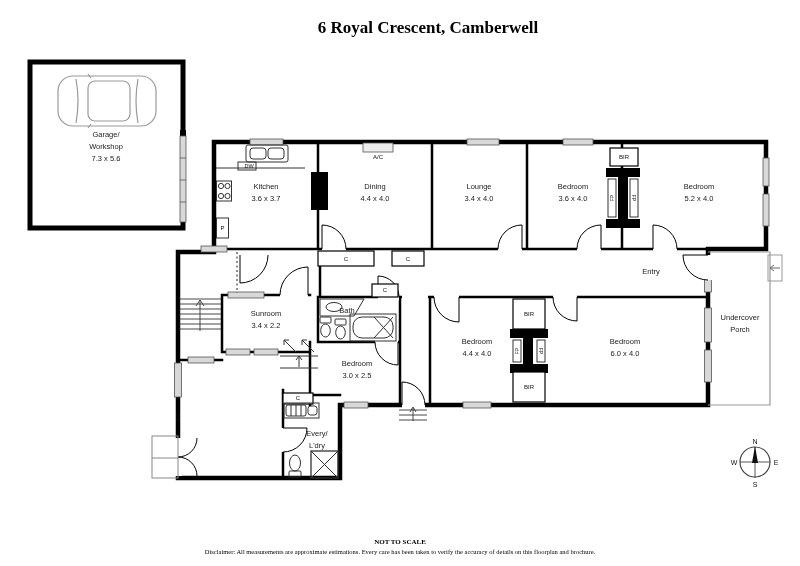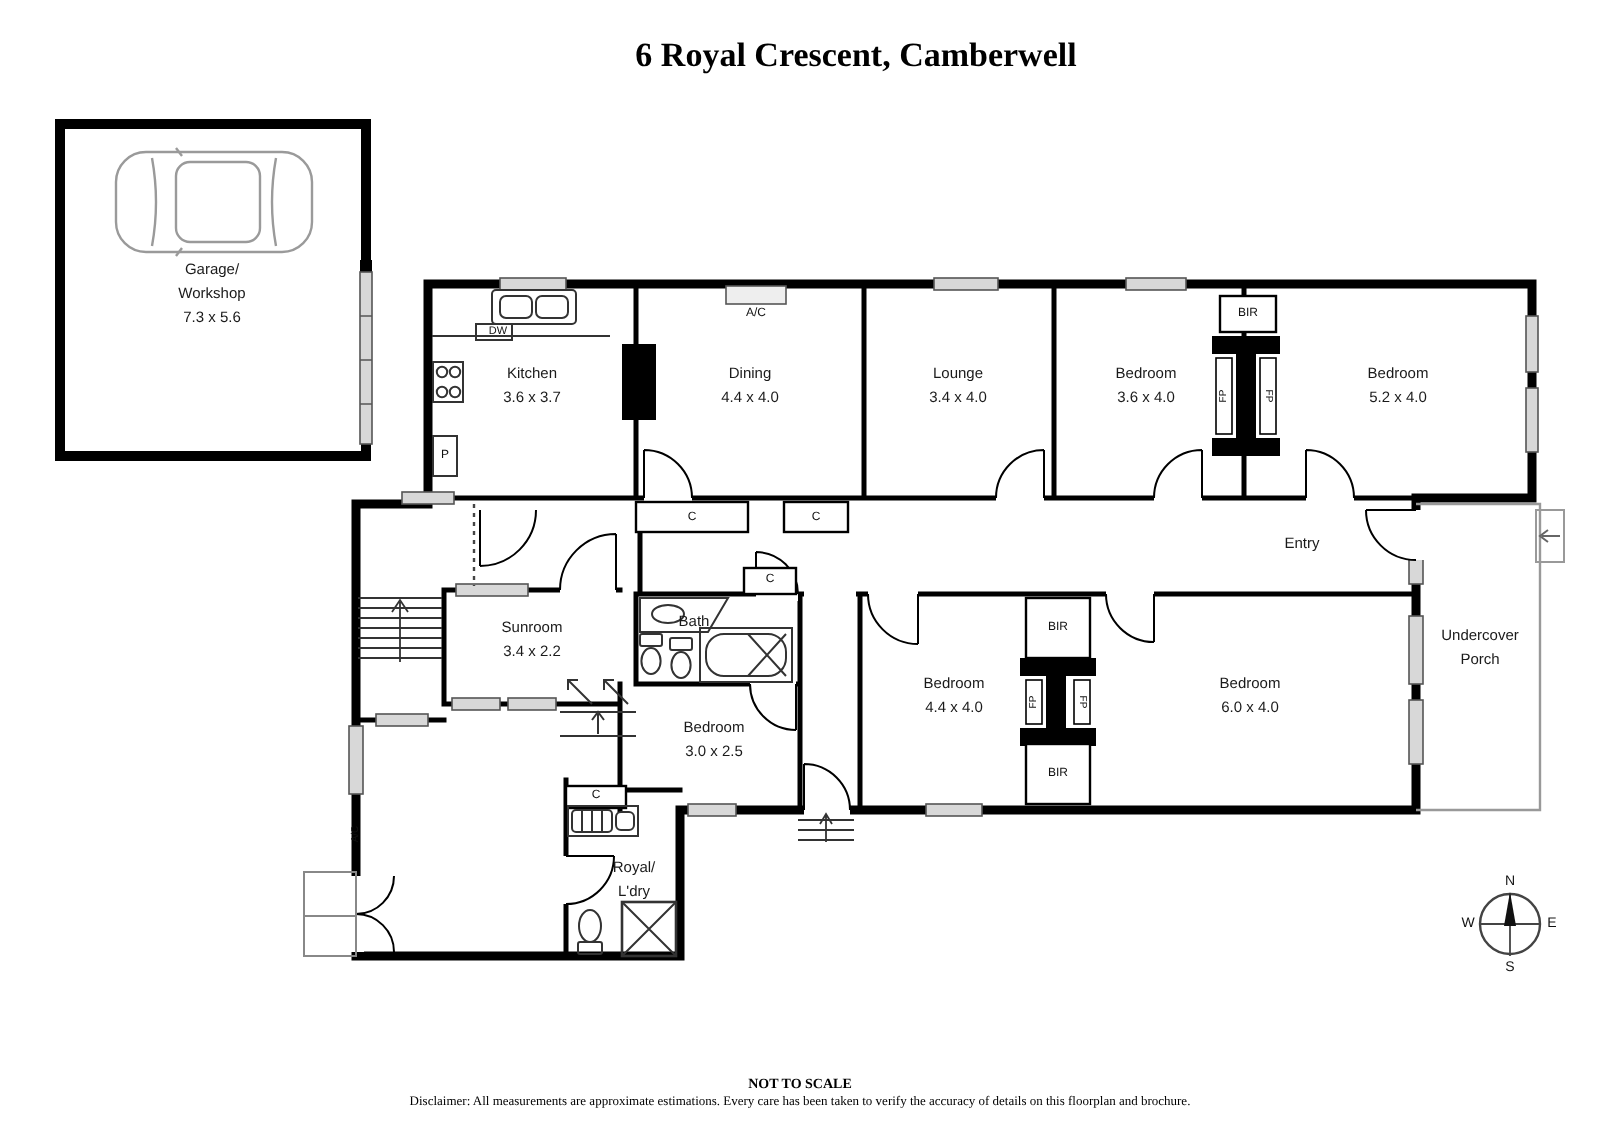--- a/index.html
+++ b/index.html
@@ -242,21 +242,21 @@
   </div>
   <div class="lbl" style="left:625px;top:348px">
     <span>Bedroom</span>
     <span>6.0 x 4.0</span>
   </div>
   <div class="lbl" style="left:740px;top:324px">
     <span>Undercover</span>
     <span>Porch</span>
   </div>
   <div class="lbl" style="left:317px;top:440px">
-    <span>Royal/</span>
+    <span>Every/</span>
     <span>L'dry</span>
   </div>
 
   <span class="mk" style="left:249px;top:166px;font-size:5.5px">DW</span>
   <span class="mk" style="left:378px;top:157px">A/C</span>
   <span class="mk" style="left:222.5px;top:228px">P</span>
   <span class="mk" style="left:346px;top:259px">C</span>
   <span class="mk" style="left:408px;top:259px">C</span>
   <span class="mk" style="left:385px;top:290px">C</span>
   <span class="mk" style="left:298px;top:398px">C</span>

